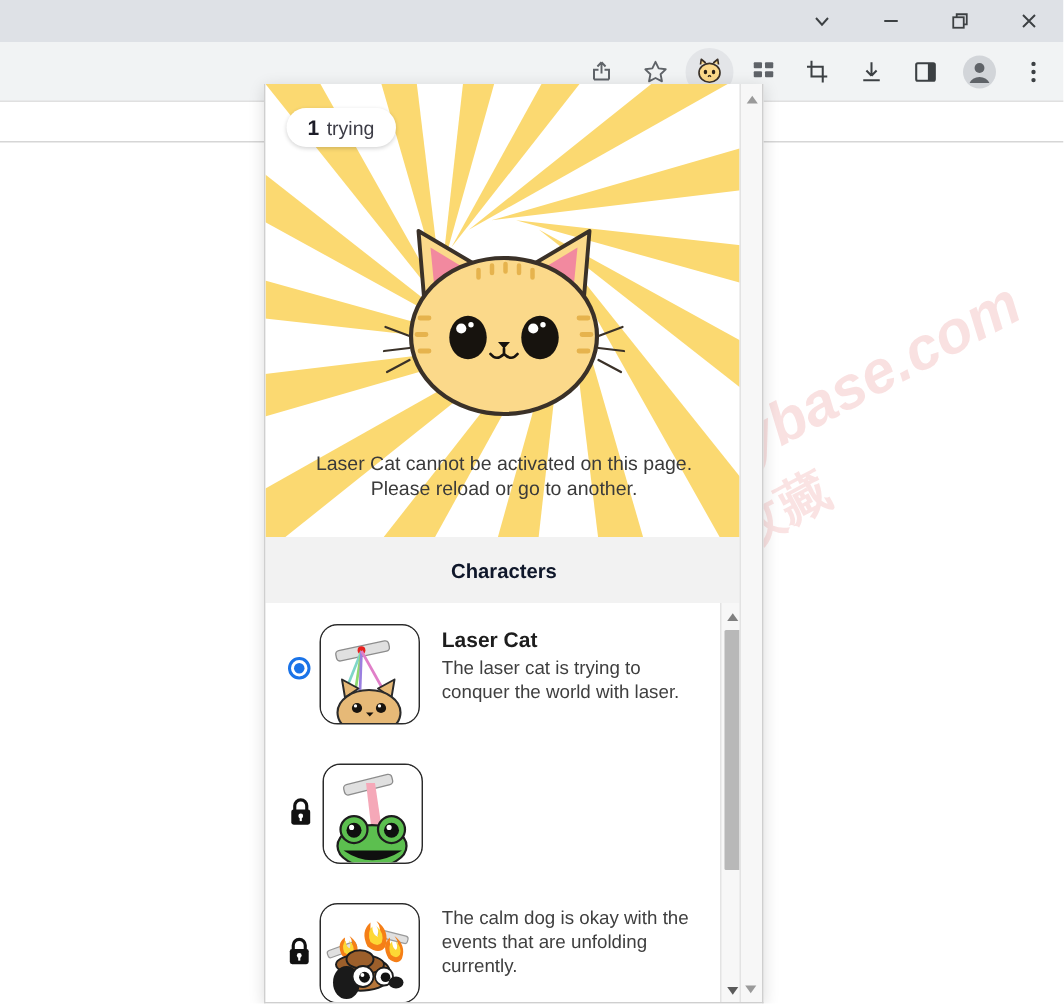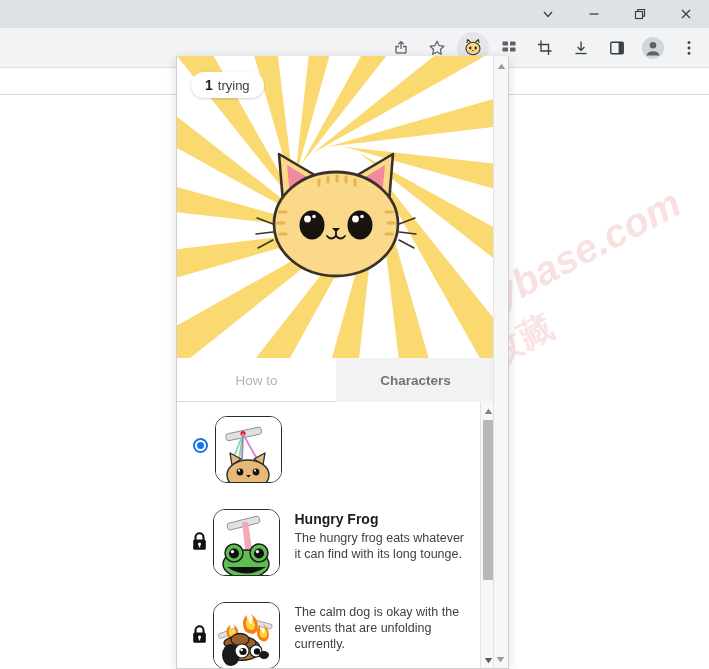--- a/index.html
+++ b/index.html
@@ -108,21 +108,21 @@
 
   
   .tabs {
     position: absolute; left: 0; top: 302px; width: 318px; height: 44px;
     display: flex; background: #fff; border-bottom: 1px solid #dcdcdc;
   }
   .tab {
     flex: 1; display: flex; align-items: center; justify-content: center;
     font-size: 13.5px; color: #b4b4b4; cursor: default; height: 44px;
   }
-  .tab.active { background: #f2f2f2; color: #737373; font-weight: bold; }
+  .tab.active { background: #f2f2f2; color: #0f172a; font-weight: bold; }
 
   
   .list-wrap {
     position: absolute; left: 0; top: 346px; width: 318px; height: 267px;
     background: #fff; overflow: hidden;
   }
   .list-inner { position: absolute; left: 0; top: 0; width: 303px; }
   .char-row {
     position: relative; display: flex; align-items: flex-start;
     padding: 12px 10px 12px 8px; min-height: 88px;
@@ -310,25 +310,26 @@
 
             <path d="M83 88 h8 l-4 4.5 z" fill="#17130e"></path>
             <path d="M87 92.5 v3.5 M87 96 q-5 5 -9 0 M87 96 q5 5 9 0" fill="none" stroke="#17130e" stroke-width="1.8" stroke-linecap="round"></path>
 
             <path d="M24 84 l-16 -6 M24 92 l-17 2 M24 100 l-15 8" fill="none" stroke="#3a3128" stroke-width="1.5" stroke-linecap="round"></path>
             <path d="M150 84 l16 -6 M150 92 l17 2 M150 100 l15 8" fill="none" stroke="#3a3128" stroke-width="1.5" stroke-linecap="round"></path>
           </svg>
         </div>
 
         <div class="hero-msg">
+          <div>Laser Cat cannot be activated on this page.</div>
+          <div>Please reload or go to another.</div>
         </div>
       </div>
 
       <div class="tabs">
-        <div class="tab">How to</div>
         <div class="tab active">Characters</div>
       </div>
 
       <div class="list-wrap">
         <div class="list-inner">
 
           <div class="char-row">
             <div class="sel-col">
               <div class="radio">
                   <i></i>
@@ -348,20 +349,24 @@
                 <path d="M16 48 L14 36 L25 42 Z" fill="#e6b977" stroke="#2b2b2b" stroke-width="1.3" stroke-linejoin="round"></path>
                 <path d="M47 48 L49 36 L38 42 Z" fill="#e6b977" stroke="#2b2b2b" stroke-width="1.3" stroke-linejoin="round"></path>
                 <ellipse cx="32" cy="58" rx="21" ry="15" fill="#e6b977" stroke="#2b2b2b" stroke-width="1.4"></ellipse>
                 <circle cx="24" cy="55" r="3.4" fill="#17130e"></circle>
                 <circle cx="40" cy="55" r="3.4" fill="#17130e"></circle>
                 <circle cx="23" cy="53.6" r="1.1" fill="#fff"></circle>
                 <circle cx="39" cy="53.6" r="1.1" fill="#fff"></circle>
                 <path d="M30 58 h5 l-2.5 2.6 z" fill="#17130e"></path>
               </svg>
             </div>
+            <div class="row-text">
+              <div class="row-title">Laser Cat</div>
+              <div class="row-desc">The laser cat is trying to conquer the world with laser.</div>
+            </div>
           </div>
 
           <div class="char-row">
             <div class="sel-col lock">
               <svg width="17" height="20" viewBox="0 0 17 20">
                 <path d="M4.5 9 V6.2 a4 4 0 0 1 8 0 V9" fill="none" stroke="#111" stroke-width="2.1"></path>
                 <rect x="2.2" y="8.6" width="12.6" height="10.2" rx="1.6" fill="#111"></rect>
                 <circle cx="8.5" cy="13" r="1.6" fill="#fff"></circle>
                 <rect x="7.8" y="13" width="1.4" height="3.4" fill="#fff"></rect>
               </svg>
@@ -375,24 +380,20 @@
                 <path d="M28 12 L32 46 L39 46 L34 12 Z" fill="#f5a8b8"></path>
                 <ellipse cx="32" cy="54" rx="23" ry="14" fill="#5cbf4f" stroke="#1d1d1d" stroke-width="1.5"></ellipse>
                 <circle cx="20" cy="43" r="9" fill="#5cbf4f" stroke="#1d1d1d" stroke-width="1.5"></circle>
                 <circle cx="45" cy="43" r="9" fill="#5cbf4f" stroke="#1d1d1d" stroke-width="1.5"></circle>
                 <circle cx="20" cy="43.5" r="5" fill="#0f0f0f"></circle>
                 <circle cx="45" cy="43.5" r="5" fill="#0f0f0f"></circle>
                 <circle cx="18.4" cy="41.6" r="1.7" fill="#fff"></circle>
                 <circle cx="43.4" cy="41.6" r="1.7" fill="#fff"></circle>
                 <path d="M13 57 q19 13 39 0 z" fill="#0f0f0f"></path>
               </svg>
-            </div>
-            <div class="row-text">
-              <div class="row-title">Hungry Frog</div>
-              <div class="row-desc">The hungry frog eats whatever it can find with its long tounge.</div>
             </div>
           </div>
 
           <div class="char-row">
             <div class="sel-col lock">
               <svg width="17" height="20" viewBox="0 0 17 20">
                 <path d="M4.5 9 V6.2 a4 4 0 0 1 8 0 V9" fill="none" stroke="#111" stroke-width="2.1"></path>
                 <rect x="2.2" y="8.6" width="12.6" height="10.2" rx="1.6" fill="#111"></rect>
                 <circle cx="8.5" cy="13" r="1.6" fill="#fff"></circle>
                 <rect x="7.8" y="13" width="1.4" height="3.4" fill="#fff"></rect>

